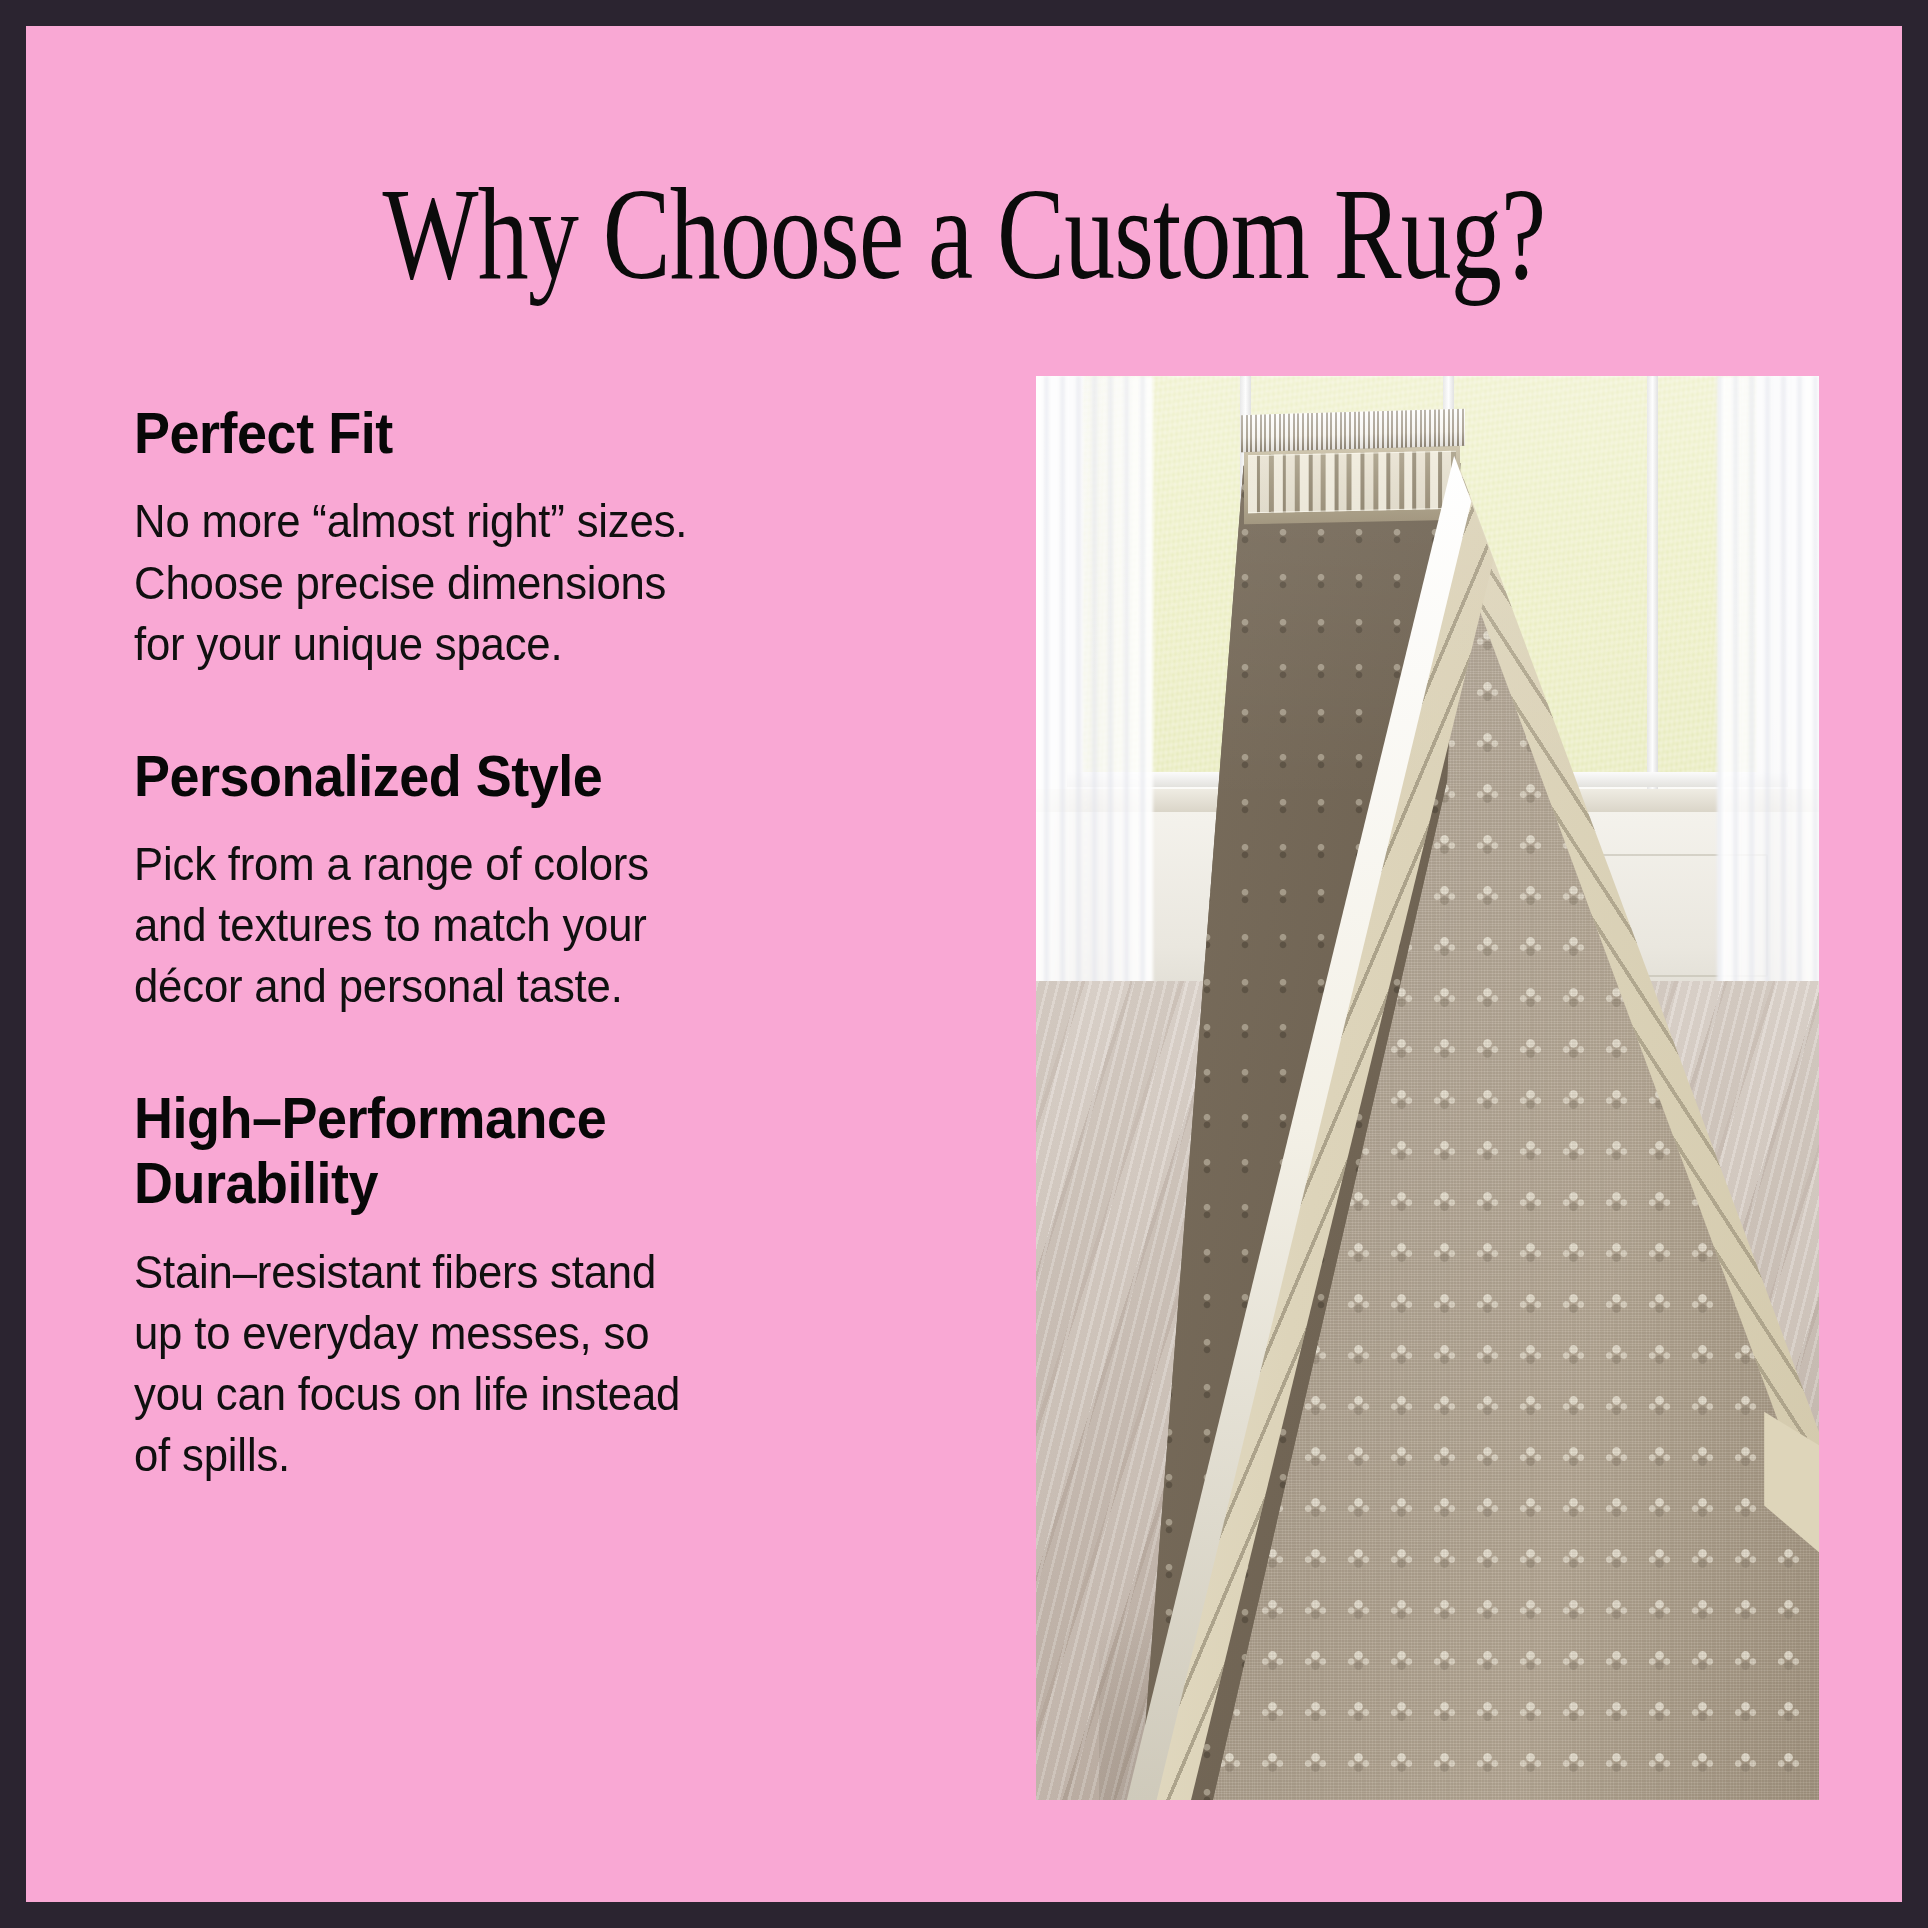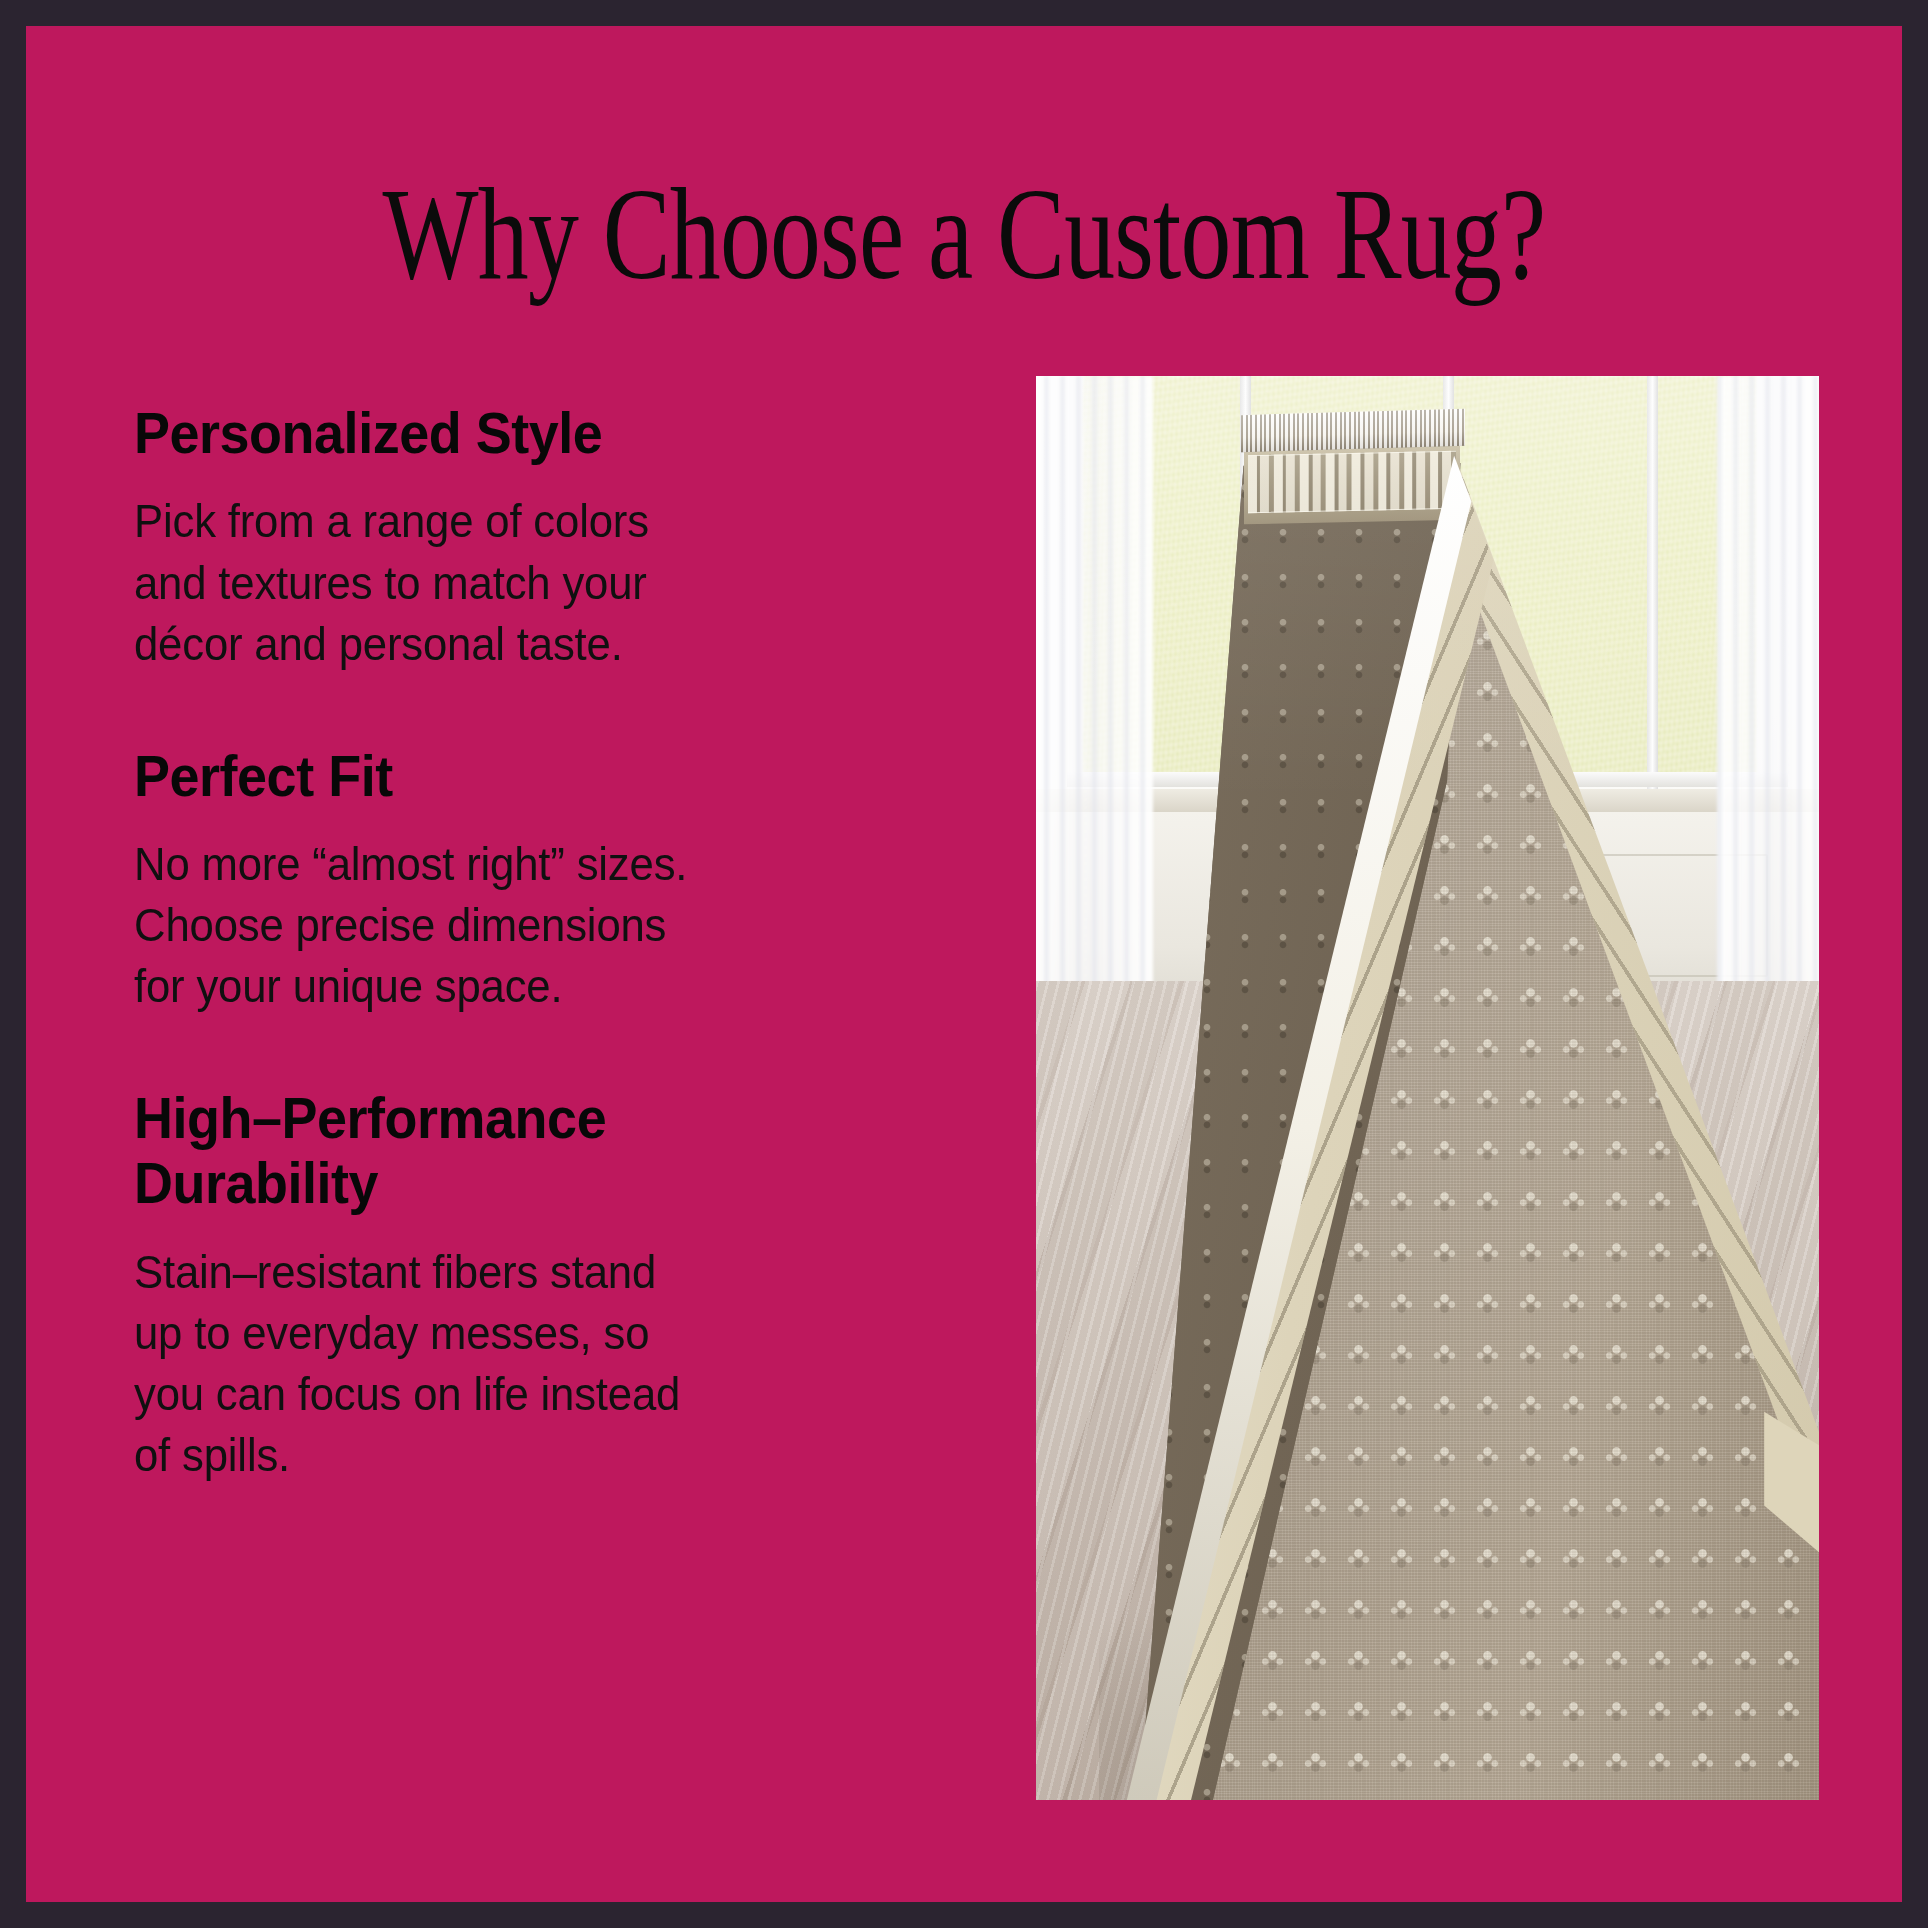--- a/index.html
+++ b/index.html
@@ -8,21 +8,21 @@
     width:1928px; height:1928px;
     background:#2b2430;
     font-family:"Liberation Sans", sans-serif;
     overflow:hidden;
   }
 
   .frame {
     position:absolute;
     left:26px; top:26px;
     width:1876px; height:1876px;
-    background:#be185d;
+    background:#f9a8d4;
     overflow:hidden;
   }
 
   
   .title {
     position:absolute;
     left:0; top:143px;
     width:1876px;
     text-align:center;
     font-family:"Liberation Serif", "DejaVu Serif", serif;
@@ -322,31 +322,31 @@
 </head>
 <body>
 
 <div class="frame">
 
   <div class="title">Why Choose a Custom Rug?</div>
 
   <div class="features">
 
     <div class="feature">
+      <div class="feature-heading">Perfect Fit</div>
+      <div class="feature-body">No more “almost right” sizes.
+Choose precise dimensions
+for your unique space.</div>
+    </div>
+
+    <div class="feature">
       <div class="feature-heading">Personalized Style</div>
       <div class="feature-body">Pick from a range of colors
 and textures to match your
 décor and personal taste.</div>
-    </div>
-
-    <div class="feature">
-      <div class="feature-heading">Perfect Fit</div>
-      <div class="feature-body">No more “almost right” sizes.
-Choose precise dimensions
-for your unique space.</div>
     </div>
 
     <div class="feature">
       <div class="feature-heading" style="white-space:pre-line">High–Performance
 Durability</div>
       <div class="feature-body">Stain–resistant fibers stand
 up to everyday messes, so
 you can focus on life instead
 of spills.</div>
     </div>

